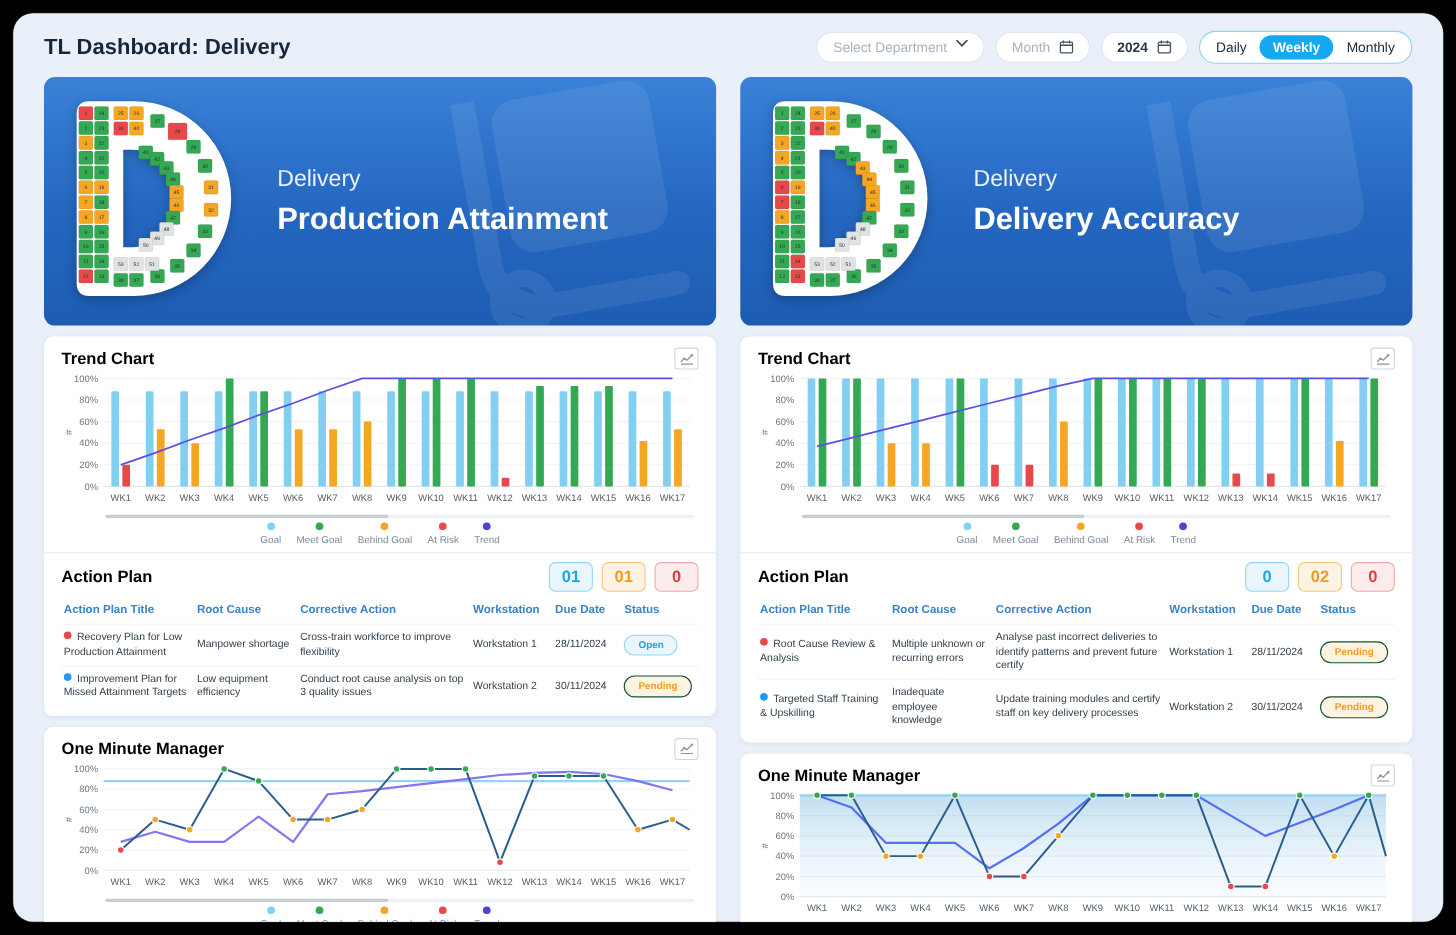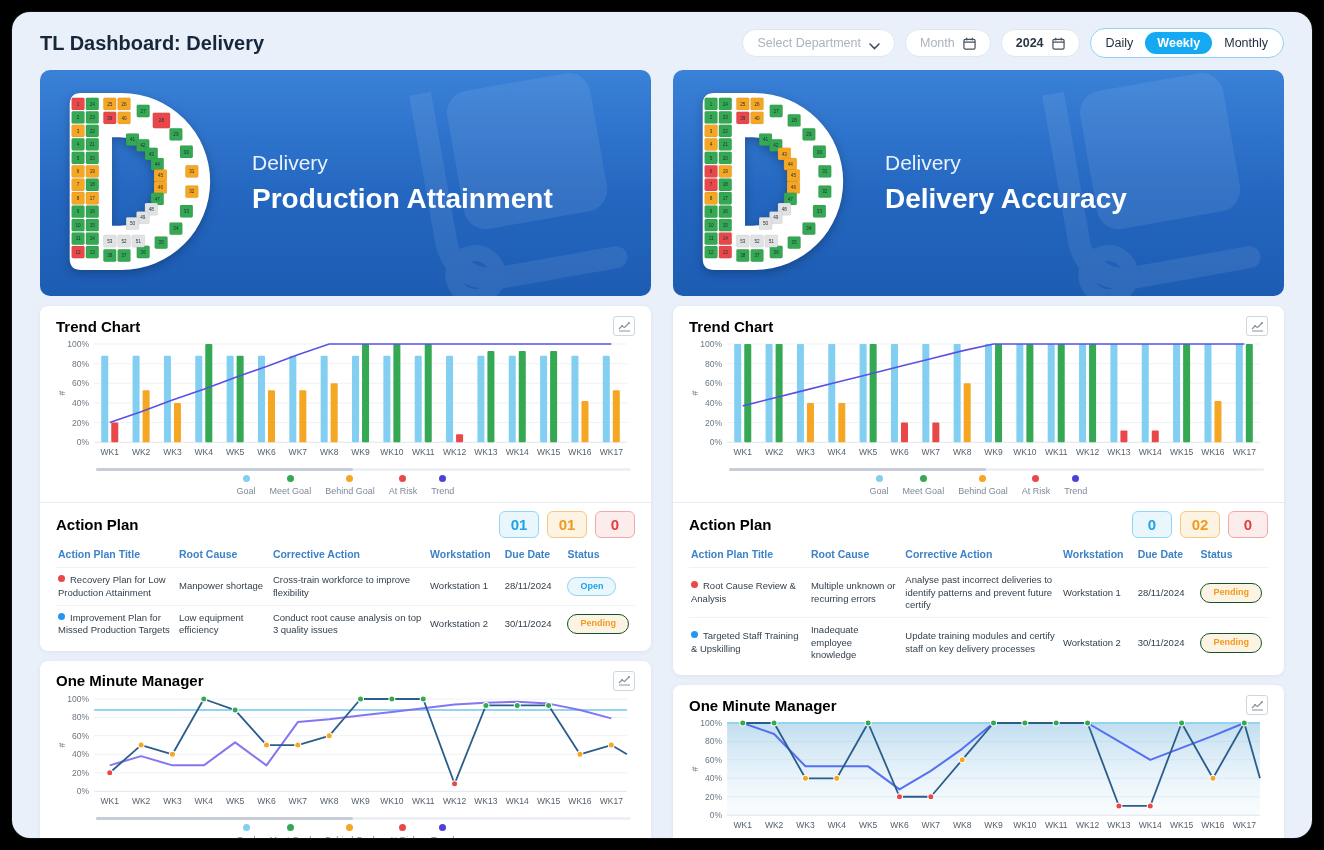--- a/index.html
+++ b/index.html
@@ -1,21 +1,21 @@
 <!DOCTYPE html>
 <html><head>
 <meta charset="utf-8">
 <style>
   html,body{margin:0;padding:0;background:#000;font-family:"Liberation Sans",sans-serif;}
   .window{width:1300px;height:826px;margin:12px auto;background:#e9f0fa;border-radius:18px;overflow:hidden;box-shadow:0 0 0 1px #111;}
   
   .topbar{display:flex;align-items:center;justify-content:space-between;padding:16px 28px 10px 28px;}
   .page-title{font-size:20px;font-weight:bold;color:#17273b;}
   .controls{display:flex;align-items:center;gap:10px;}
-  .pill{display:flex;align-items:flex-end;gap:8px;background:#fff;border:1px solid #dfe6ee;border-radius:17px;padding:6px 14px;font-size:12.5px;color:#aab3bd;cursor:pointer;}
+  .pill{display:flex;align-items:flex-start;gap:8px;background:#fff;border:1px solid #dfe6ee;border-radius:17px;padding:6px 14px;font-size:12.5px;color:#aab3bd;cursor:pointer;}
   .pill.year{color:#2a3645;font-weight:bold;}
   .cal-ico,.chev{display:inline-flex;color:#44505c;}
   .toggle{display:flex;align-items:center;background:#fff;border:1.5px solid #8fd2f4;border-radius:18px;padding:3px;justify-content:center;}
   .toggle .opt{padding:4px 12px;font-size:12.5px;color:#1d2c3c;border-radius:14px;cursor:pointer;}
   .toggle .opt.active{background:#14a9f0;color:#fff;font-weight:bold;}
   
   .main{display:grid;grid-template-columns:1fr 1fr;gap:22px;padding:2px 28px 20px 28px;}
   
   .banner{position:relative;height:226px;border-radius:10px;overflow:hidden;margin-bottom:10px;
     background:linear-gradient(180deg,#3a81d8 0%,#2467c0 55%,#1d5cb3 100%);display:flex;align-items:center;}
@@ -355,21 +355,21 @@
           <tbody>
             <tr>
               <td><span class="rowdot" data-dot="red"></span><span>Recovery Plan for Low Production Attainment</span></td>
               <td>Manpower shortage</td>
               <td>Cross-train workforce to improve flexibility</td>
               <td>Workstation 1</td>
               <td>28/11/2024</td>
               <td><span class="statuspill" data-status="open">Open</span></td>
             </tr>
             <tr>
-              <td><span class="rowdot" data-dot="blue"></span><span>Improvement Plan for Missed Production Targets</span></td>
+              <td><span class="rowdot" data-dot="blue"></span><span>Improvement Plan for Missed Attainment Targets</span></td>
               <td>Low equipment efficiency</td>
               <td>Conduct root cause analysis on top 3 quality issues</td>
               <td>Workstation 2</td>
               <td>30/11/2024</td>
               <td><span class="statuspill" data-status="pending">Pending</span></td>
             </tr>
           </tbody>
         </table>
       </div>
 

